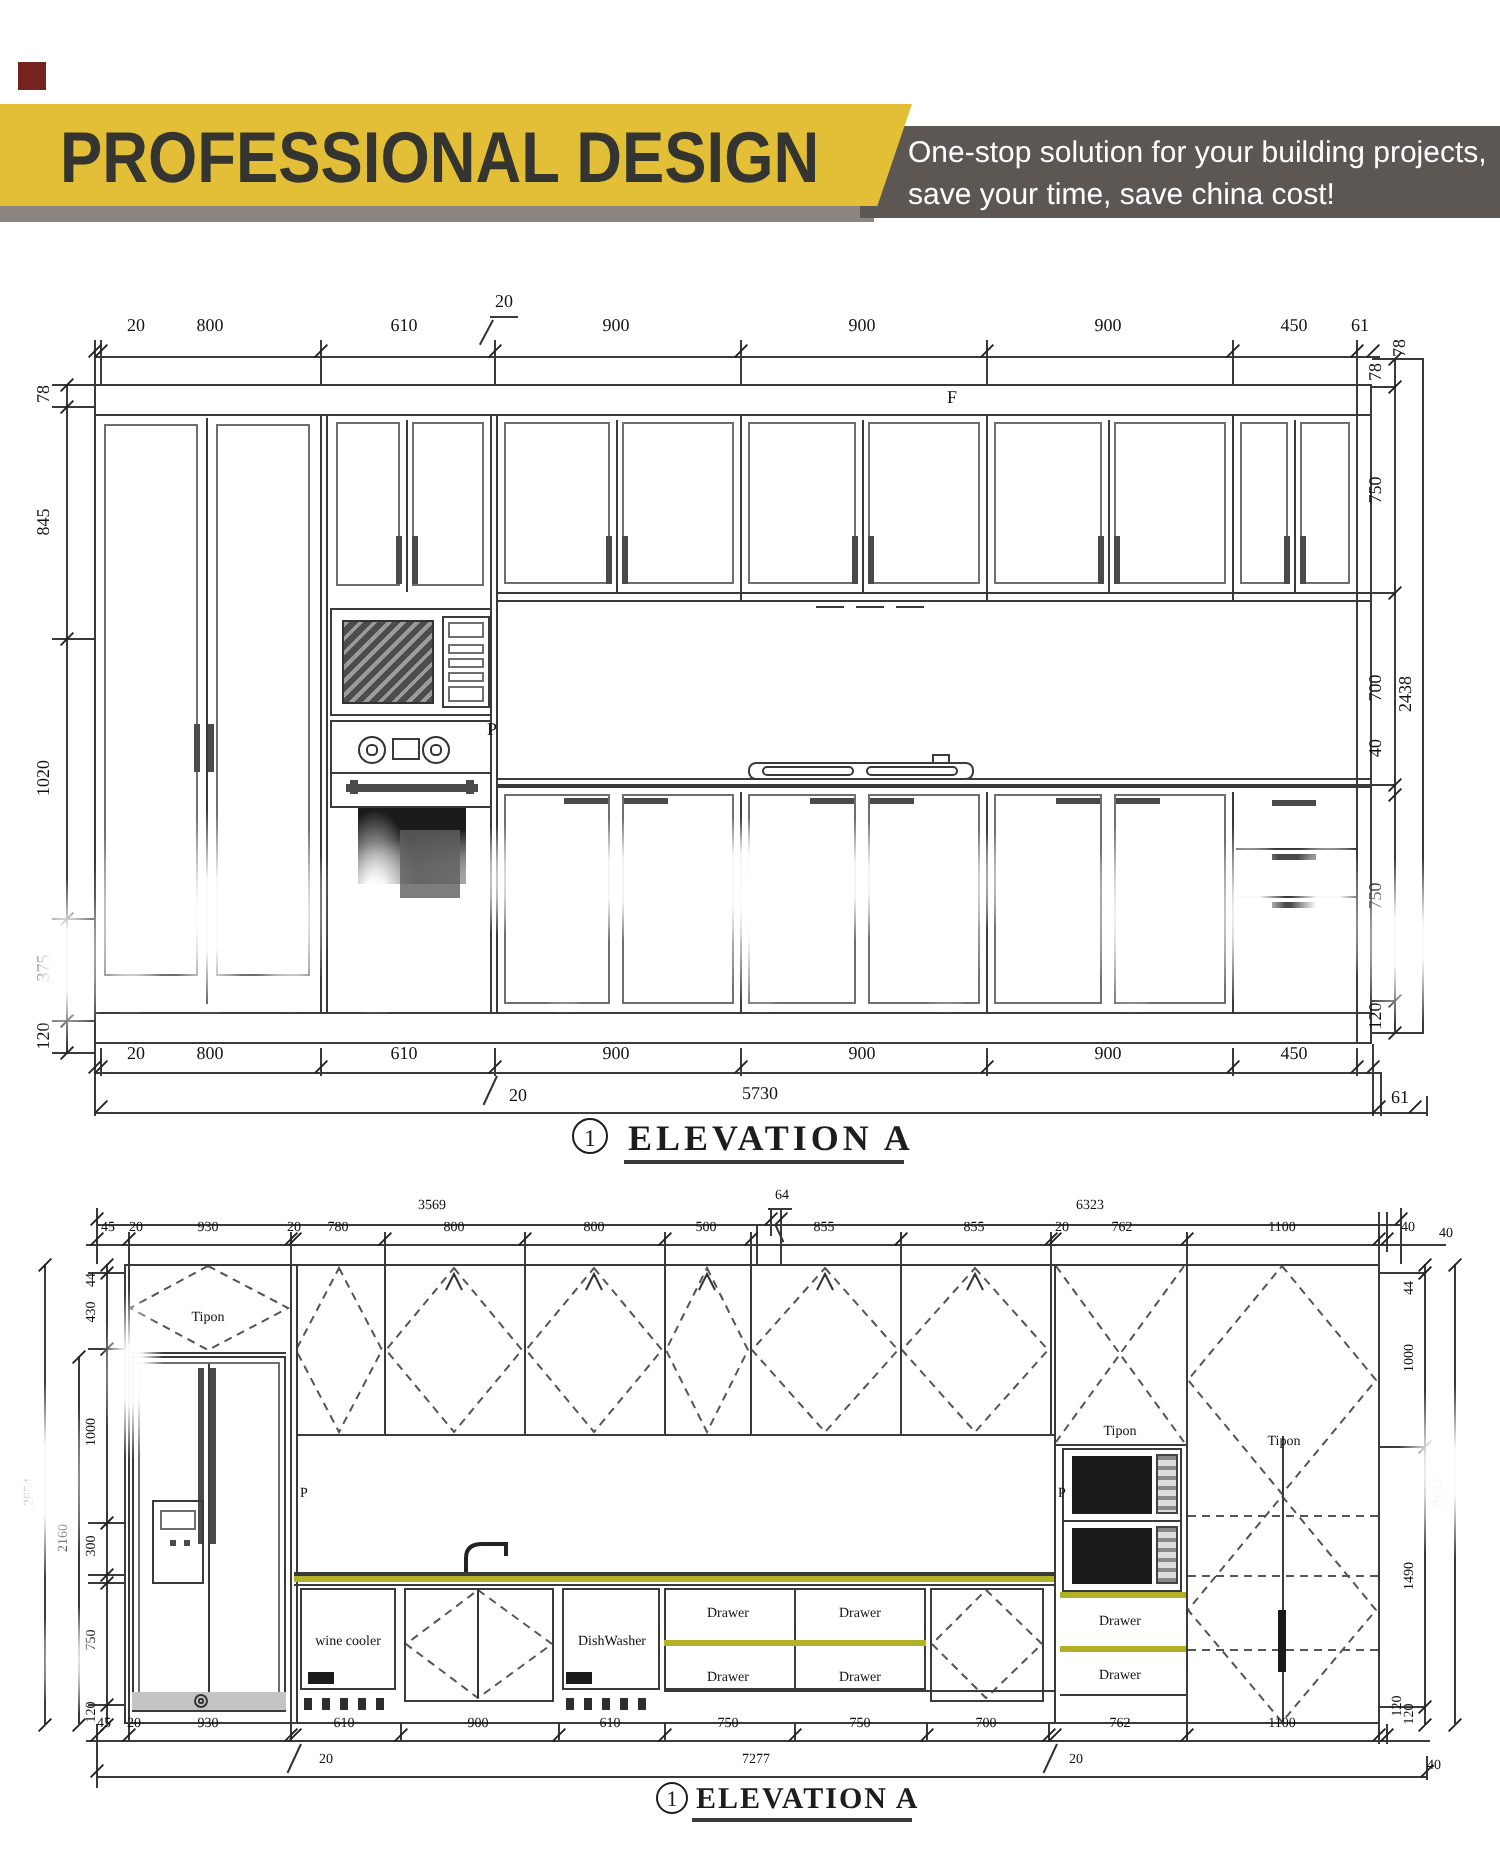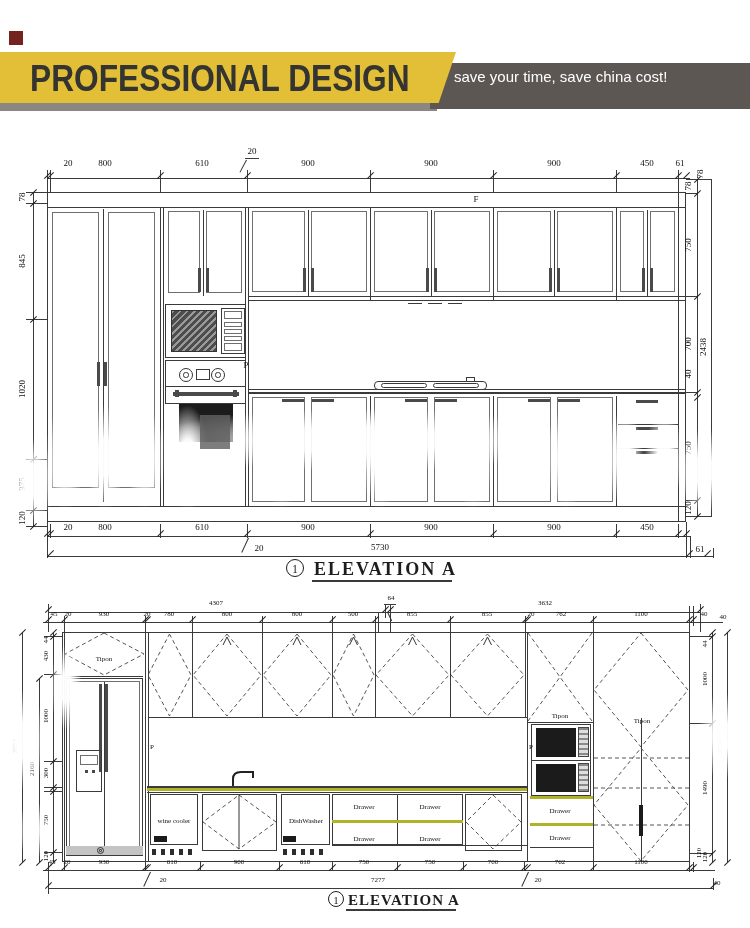--- a/index.html
+++ b/index.html
@@ -53,20 +53,21 @@
 </style>
 </head>
 <body>
 
 <div id="canvas">
 
   <div>
     <div id="hdr-square" style="background: rgb(116, 35, 31);"></div>
     <div id="hdr-strip" style="background: rgb(139, 134, 129);"></div>
     <div id="hdr-band" style="background: rgb(93, 87, 84);">
+      <p class="tag">One-stop solution for your building projects,</p>
       <p class="tag">save your time, save china cost!</p>
     </div>
     <div id="hdr-yellow" style="background: rgb(226, 191, 55);">
       <div id="hdr-title" style="color: rgb(52, 52, 48);">PROFESSIONAL DESIGN</div>
     </div>
   </div>
 
   <svg width="750" height="928">
     <g fill="none" stroke="#555" stroke-width="1" stroke-dasharray="4 3">
       <path d="M104 633 L144 654 L104 675 L65 654 Z"></path>
@@ -450,23 +451,23 @@
     <div class="tick" style="left: 520px; top: 867px; width: 9px; height: 1px;"></div>
     <div class="tick" style="left: 523px; top: 867px; width: 9px; height: 1px;"></div>
     <div class="tick" style="left: 589px; top: 867px; width: 9px; height: 1px;"></div>
     <div class="tick" style="left: 685px; top: 867px; width: 9px; height: 1px;"></div>
     <div class="tick" style="left: 689px; top: 867px; width: 9px; height: 1px;"></div>
     <div class="tick" style="left: 44px; top: 885px; width: 9px; height: 1px;"></div>
     <div class="tick" style="left: 709px; top: 885px; width: 9px; height: 1px;"></div>
     <div class="lead" style="left: 150px; top: 872px; width: 1px; height: 16px; transform: rotate(25deg);"></div>
     <div class="lead" style="left: 528px; top: 872px; width: 1px; height: 16px; transform: rotate(25deg);"></div>
     <div class="lead" style="left: 387px; top: 612px; width: 1px; height: 10px; transform: rotate(-25deg);"></div>
-    <div class="dim s2" style="left: 216px; top: 603px;">4307</div>
+    <div class="dim s2" style="left: 216px; top: 603px;">3569</div>
     <div class="dim s2" style="left: 391px; top: 598px;">64</div>
-    <div class="dim s2" style="left: 545px; top: 603px;">3632</div>
+    <div class="dim s2" style="left: 545px; top: 603px;">6323</div>
     <div class="dim s2" style="left: 54px; top: 614px;">45</div>
     <div class="dim s2" style="left: 68px; top: 614px;">20</div>
     <div class="dim s2" style="left: 104px; top: 614px;">930</div>
     <div class="dim s2" style="left: 147px; top: 614px;">20</div>
     <div class="dim s2" style="left: 169px; top: 614px;">780</div>
     <div class="dim s2" style="left: 227px; top: 614px;">800</div>
     <div class="dim s2" style="left: 297px; top: 614px;">800</div>
     <div class="dim s2" style="left: 353px; top: 614px;">500</div>
     <div class="dim s2" style="left: 412px; top: 614px;">855</div>
     <div class="dim s2" style="left: 487px; top: 614px;">855</div>

